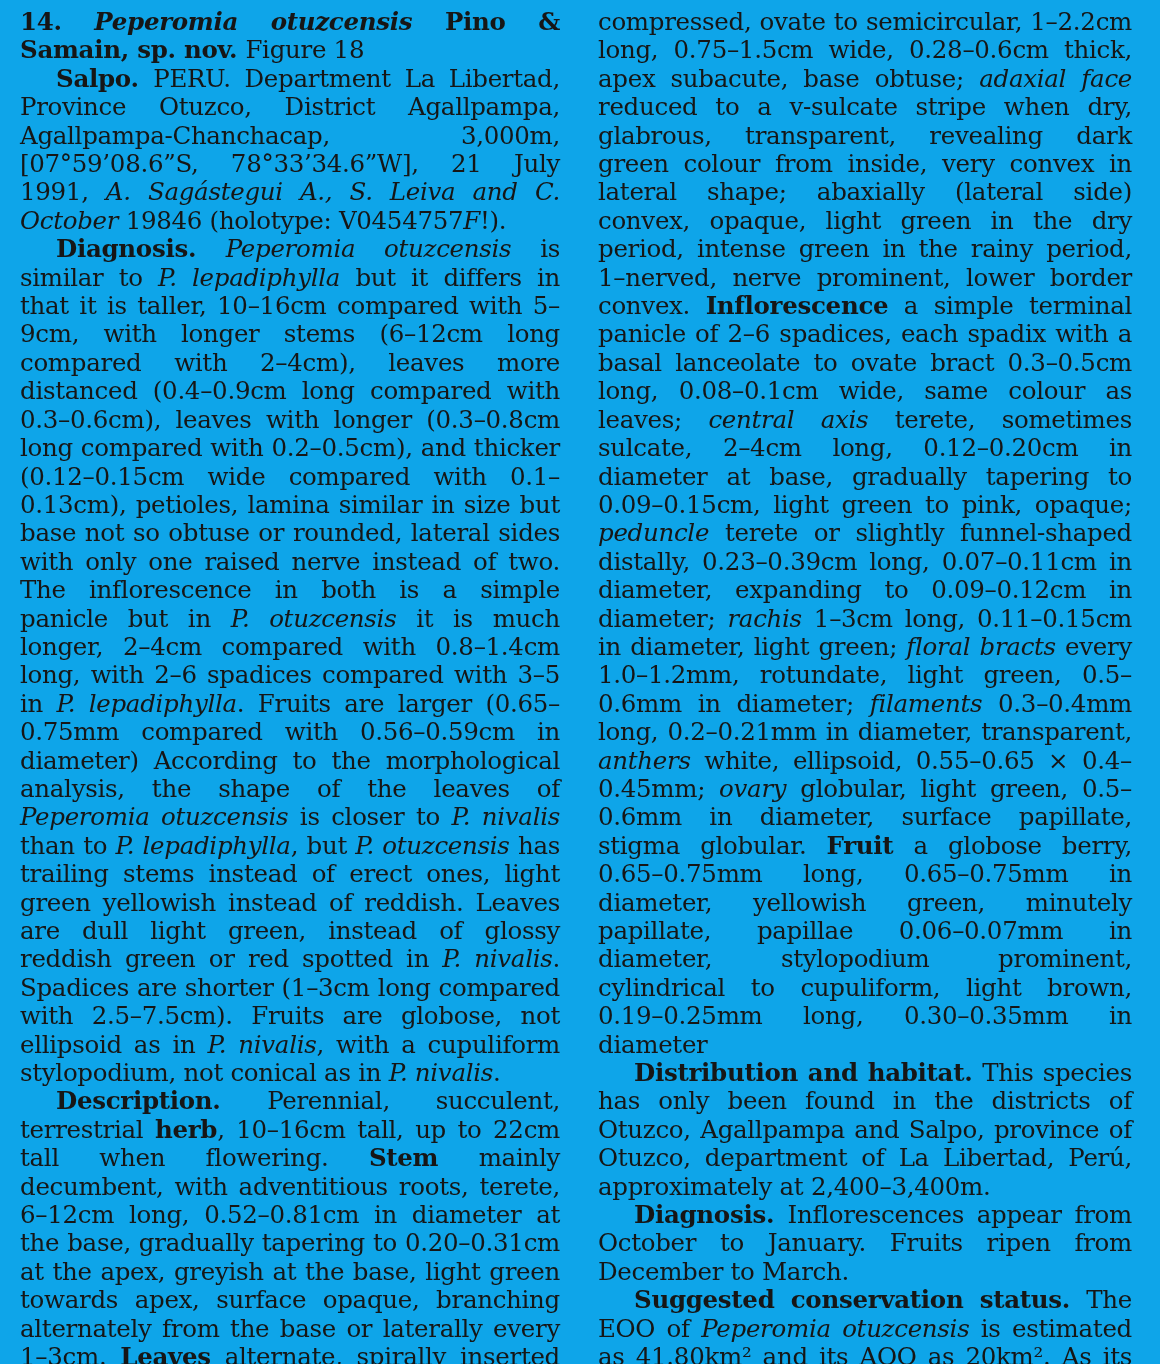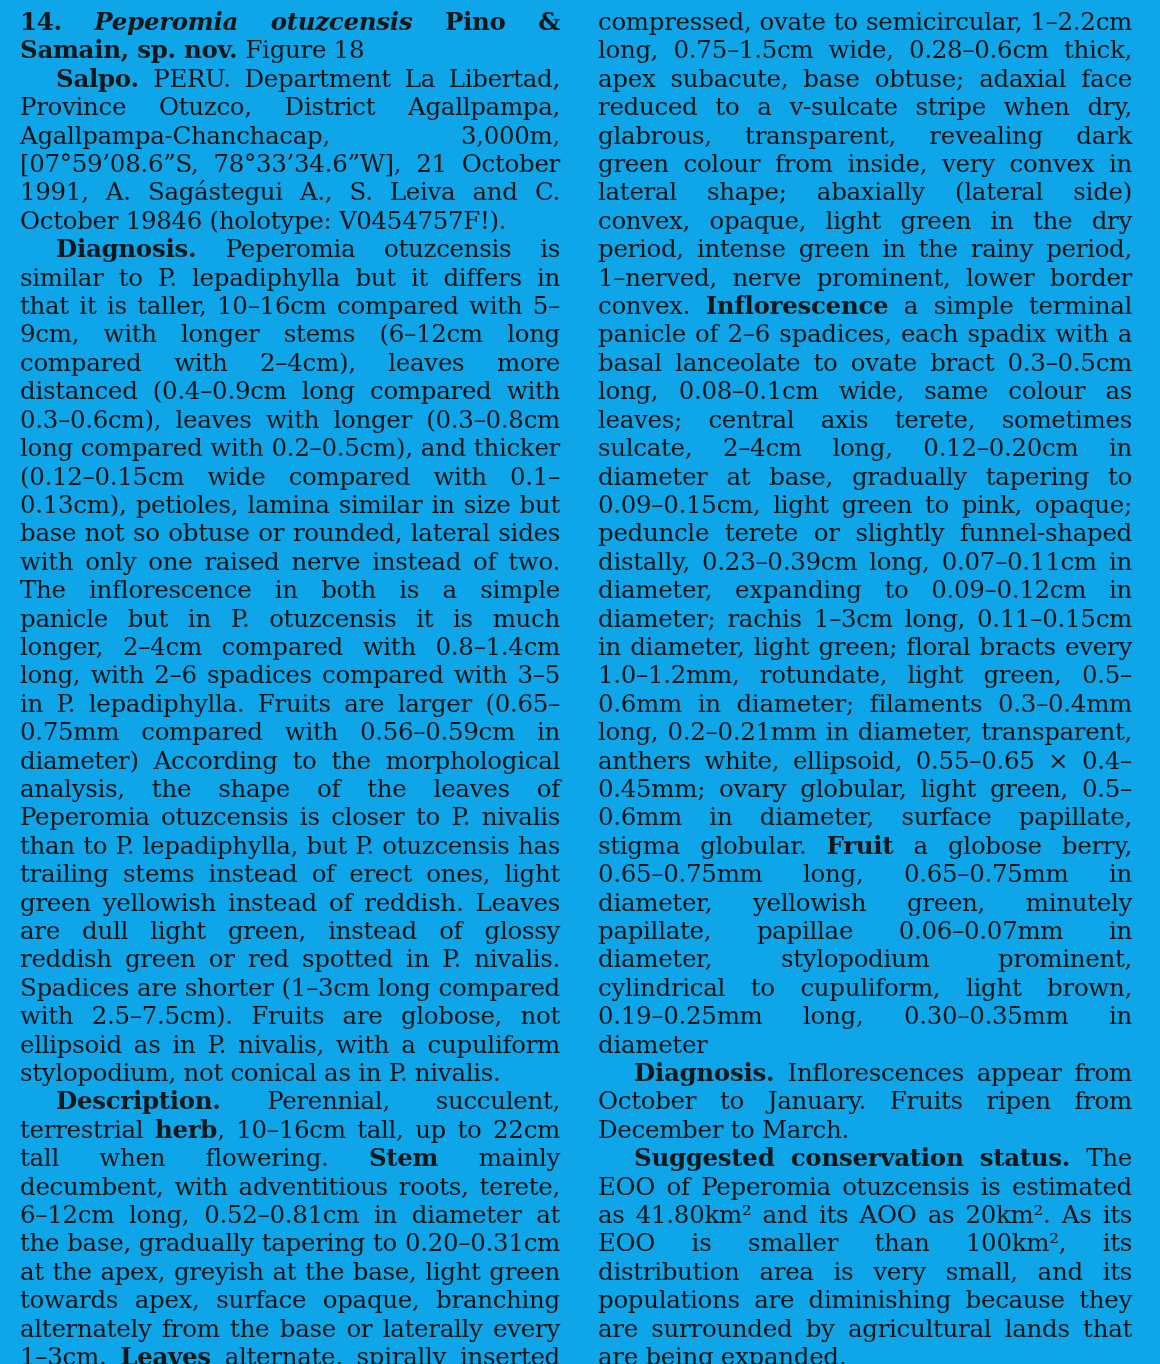--- a/index.html
+++ b/index.html
@@ -29,31 +29,32 @@
   }
   .column-left  { width: 540px; }
   .column-right { width: 534px; }
   p.para {
     margin: 0;
     text-align: justify;
     text-justify: inter-word;
   }
   p.para.indent { text-indent: 36px; }
   .b  { font-weight: bold; }
-  .i  { }
+  .i  { font-style: italic; }
   .bi { font-weight: bold; font-style: italic; }
 </style>
 </head>
 <body>
 
 <div class="page">
   <div class="column column-left">
       <p class="para"><span class="b">14. </span><span class="bi">Peperomia otuzcensis</span><span class="b"> Pino &amp; Samain, sp. nov. </span><span>Figure 18</span></p>
-      <p class="para indent"><span class="b">Salpo. </span><span>PERU. Department La Libertad, Province Otuzco, District Agallpampa, Agallpampa-Chanchacap, 3,000m, [07°59’08.6”S, 78°33’34.6”W], 21 October 1991, </span><span class="i">A. Sagástegui A., S. Leiva and C. October</span><span> 19846 (holotype: V0454757</span><span class="i">F</span><span>!).</span></p>
+      <p class="para indent"><span class="b">Salpo. </span><span>PERU. Department La Libertad, Province Otuzco, District Agallpampa, Agallpampa-Chanchacap, 3,000m, [07°59’08.6”S, 78°33’34.6”W], 21 July 1991, </span><span class="i">A. Sagástegui A., S. Leiva and C. October</span><span> 19846 (holotype: V0454757</span><span class="i">F</span><span>!).</span></p>
       <p class="para indent"><span class="b">Diagnosis. </span><span class="i">Peperomia otuzcensis</span><span> is similar to </span><span class="i">P. lepadiphylla</span><span> but it differs in that it is taller, 10–16cm compared with 5–9cm, with longer stems (6–12cm long compared with 2–4cm), leaves more distanced (0.4–0.9cm long compared with 0.3–0.6cm), leaves with longer (0.3–0.8cm long compared with 0.2–0.5cm), and thicker (0.12–0.15cm wide compared with 0.1–0.13cm), petioles, lamina similar in size but base not so obtuse or rounded, lateral sides with only one raised nerve instead of two. The inflorescence in both is a simple panicle but in </span><span class="i">P. otuzcensis</span><span> it is much longer, 2–4cm compared with 0.8–1.4cm long, with 2–6 spadices compared with 3–5 in </span><span class="i">P. lepadiphylla</span><span>. Fruits are larger (0.65–0.75mm compared with 0.56–0.59cm in diameter) According to the morphological analysis, the shape of the leaves of </span><span class="i">Peperomia otuzcensis</span><span> is closer to </span><span class="i">P. nivalis</span><span> than to </span><span class="i">P. lepadiphylla</span><span>, but </span><span class="i">P. otuzcensis</span><span> has trailing stems instead of erect ones, light green yellowish instead of reddish. Leaves are dull light green, instead of glossy reddish green or red spotted in </span><span class="i">P. nivalis</span><span>. Spadices are shorter (1–3cm long compared with 2.5–7.5cm). Fruits are globose, not ellipsoid as in </span><span class="i">P. nivalis</span><span>, with a cupuliform stylopodium, not conical as in </span><span class="i">P. nivalis</span><span>.</span></p>
       <p class="para indent"><span class="b">Description. </span><span>Perennial, succulent, terrestrial </span><span class="b">herb</span><span>, 10–16cm tall, up to 22cm tall when flowering. </span><span class="b">Stem</span><span> mainly decumbent, with adventitious roots, terete, 6–12cm long, 0.52–0.81cm in diameter at the base, gradually tapering to 0.20–0.31cm at the apex, greyish at the base, light green towards apex, surface opaque, branching alternately from the base or laterally every 1–3cm. </span><span class="b">Leaves</span><span> alternate, spirally inserted obliquely erect or horizontally every 0.4–0.9cm, present all along the stem; petiole terete in section, oblique, well-defined, 0.3–0.8cm long, 0.12–0.15cm in diameter, light green, surface opaque; lamina succulent, vertically</span></p>
     </div>
   <div class="column column-right">
       <p class="para"><span>compressed, ovate to semicircular, 1–2.2cm long, 0.75–1.5cm wide, 0.28–0.6cm thick, apex subacute, base obtuse; </span><span class="i">adaxial face</span><span> reduced to a v-sulcate stripe when dry, glabrous, transparent, revealing dark green colour from inside, very convex in lateral shape; abaxially (lateral side) convex, opaque, light green in the dry period, intense green in the rainy period, 1–nerved, nerve prominent, lower border convex. </span><span class="b">Inflorescence</span><span> a simple terminal panicle of 2–6 spadices, each spadix with a basal lanceolate to ovate bract 0.3–0.5cm long, 0.08–0.1cm wide, same colour as leaves; </span><span class="i">central axis</span><span> terete, sometimes sulcate, 2–4cm long, 0.12–0.20cm in diameter at base, gradually tapering to 0.09–0.15cm, light green to pink, opaque; </span><span class="i">peduncle</span><span> terete or slightly funnel-shaped distally, 0.23–0.39cm long, 0.07–0.11cm in diameter, expanding to 0.09–0.12cm in diameter; </span><span class="i">rachis</span><span> 1–3cm long, 0.11–0.15cm in diameter, light green; </span><span class="i">floral bracts</span><span> every 1.0–1.2mm, rotundate, light green, 0.5–0.6mm in diameter; </span><span class="i">filaments</span><span> 0.3–0.4mm long, 0.2–0.21mm in diameter, transparent, </span><span class="i">anthers</span><span> white, ellipsoid, 0.55–0.65 × 0.4–0.45mm; </span><span class="i">ovary</span><span> globular, light green, 0.5–0.6mm in diameter, surface papillate, stigma globular. </span><span class="b">Fruit</span><span> a globose berry, 0.65–0.75mm long, 0.65–0.75mm in diameter, yellowish green, minutely papillate, papillae 0.06–0.07mm in diameter, stylopodium prominent, cylindrical to cupuliform, light brown, 0.19–0.25mm long, 0.30–0.35mm in diameter</span></p>
+      <p class="para indent"><span class="b">Distribution and habitat. </span><span>This species has only been found in the districts of Otuzco, Agallpampa and Salpo, province of Otuzco, department of La Libertad, Perú, approximately at 2,400–3,400m.</span></p>
       <p class="para indent"><span class="b">Diagnosis. </span><span>Inflorescences appear from October to January. Fruits ripen from December to March.</span></p>
       <p class="para indent"><span class="b">Suggested conservation status. </span><span>The EOO of </span><span class="i">Peperomia otuzcensis</span><span> is estimated as 41.80km² and its AOO as 20km². As its EOO is smaller than 100km², its distribution area is very small, and its populations are diminishing because they are surrounded by agricultural lands that are being expanded, </span></p>
     </div>
 </div>
 
 </body></html>

